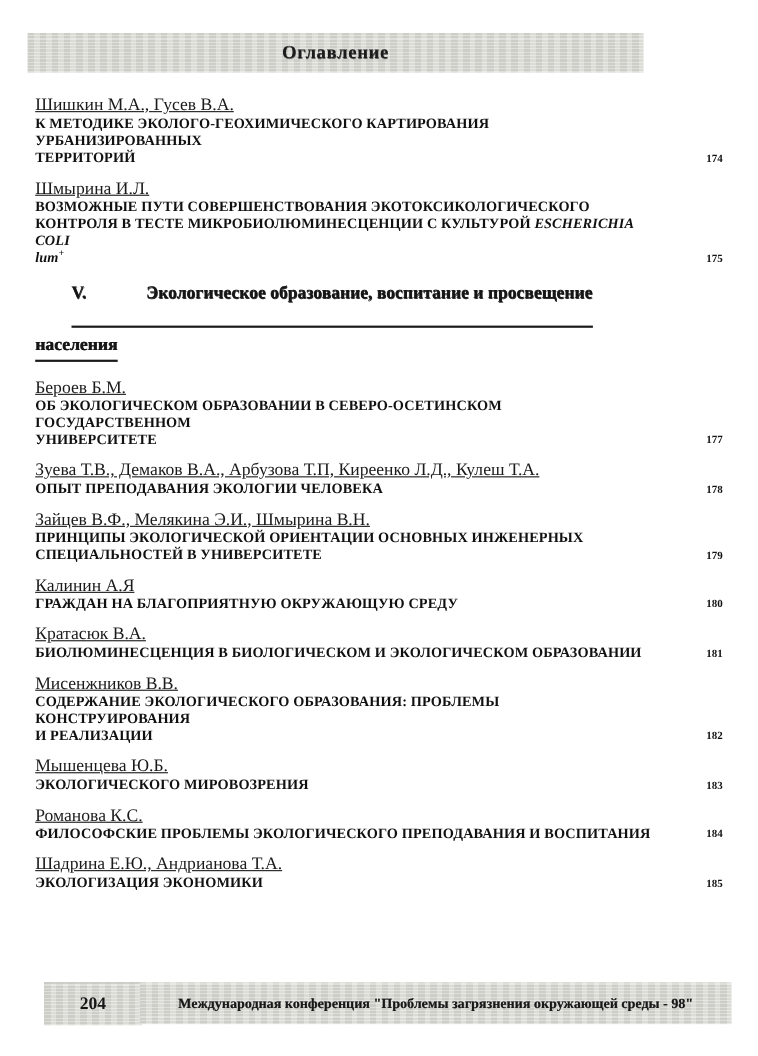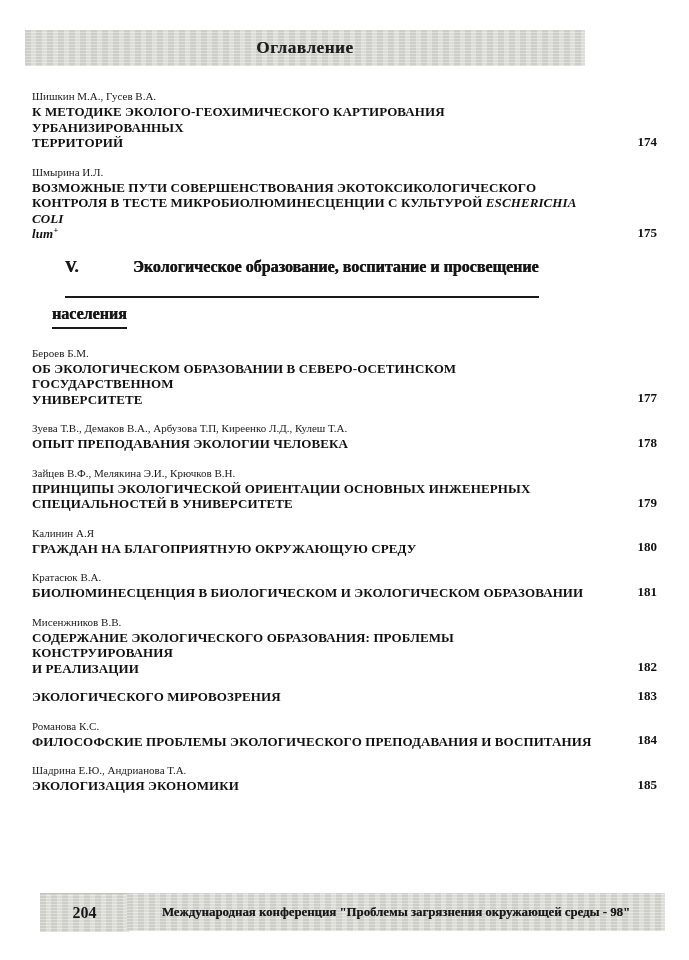--- a/index.html
+++ b/index.html
@@ -26,47 +26,47 @@
   }
   .content{
     position:absolute;left:32px;right:32px;top:88px;
   }
   .entry{
     position:relative;
     margin-bottom:13px;
     padding-right:62px;
   }
   .authors{
-    font-size:11px;line-height:16px;color:#1a1a1a;
+    font-size:16px;line-height:16px;color:#1a1a1a;text-decoration:underline;
   }
   .title-line{
     font-weight:bold;font-size:13px;line-height:15.5px;
     white-space:pre-wrap;color:#111;
     letter-spacing:0.1px;
   }
   .italic{font-style:italic;}
   .sup{vertical-align:super;font-size:9px;line-height:0;}
   .pageno{
     position:absolute;right:0;bottom:1px;
-    font-weight:bold;font-size:13px;color:#111;
+    font-weight:bold;font-size:10px;color:#111;
   }
   .section-heading{
     margin:14px 0 16px 0;
     font-weight:bold;font-size:16px;line-height:22px;color:#161616;
     filter:blur(0.35px);
     text-shadow:0.4px 0.4px 0.6px rgba(0,0,0,0.8), -0.3px 0 0.5px rgba(0,0,0,0.45);
   }
   .sh-line1{
     display:inline-block;margin-left:33px;
     border-bottom:2.5px solid #1a1a1a;padding-bottom:18px;
   }
   .sh-numeral{display:inline-block;width:68px;}
   .sh-line2-wrap{display:block;margin-top:5px;}
   .sh-line2{
-    display:inline-block;margin-left:20px;
+    display:inline-block;
     border-bottom:2.5px solid #1a1a1a;padding-bottom:2px;
   }
   .footer-box{
     left:40px;top:893px;width:89px;height:38px;
     border-top:1px solid #c2c2be;
   }
   .footer-page-number{
     font-weight:bold;font-size:16px;color:#161616;
   }
   .footer-banner{
@@ -115,21 +115,21 @@
     <span class="pageno">177</span>
   </div>
 
   <div class="entry">
     <div class="authors">Зуева Т.В., Демаков В.А., Арбузова Т.П, Киреенко Л.Д., Кулеш Т.А.</div>
     <div class="title-line">ОПЫТ ПРЕПОДАВАНИЯ ЭКОЛОГИИ ЧЕЛОВЕКА</div>
     <span class="pageno">178</span>
   </div>
 
   <div class="entry">
-    <div class="authors">Зайцев В.Ф., Мелякина Э.И., Крючков В.Н.</div>
+    <div class="authors">Зайцев В.Ф., Мелякина Э.И., Шмырина В.Н.</div>
     <div class="title-line">ПРИНЦИПЫ ЭКОЛОГИЧЕСКОЙ ОРИЕНТАЦИИ ОСНОВНЫХ ИНЖЕНЕРНЫХ</div>
     <div class="title-line">СПЕЦИАЛЬНОСТЕЙ В УНИВЕРСИТЕТЕ</div>
     <span class="pageno">179</span>
   </div>
 
   <div class="entry">
     <div class="authors">Калинин А.Я</div>
     <div class="title-line">ГРАЖДАН НА БЛАГОПРИЯТНУЮ ОКРУЖАЮЩУЮ СРЕДУ</div>
     <span class="pageno">180</span>
   </div>
@@ -141,20 +141,21 @@
   </div>
 
   <div class="entry">
     <div class="authors">Мисенжников В.В.</div>
     <div class="title-line">СОДЕРЖАНИЕ ЭКОЛОГИЧЕСКОГО ОБРАЗОВАНИЯ: ПРОБЛЕМЫ  КОНСТРУИРОВАНИЯ</div>
     <div class="title-line">И РЕАЛИЗАЦИИ</div>
     <span class="pageno">182</span>
   </div>
 
   <div class="entry">
+    <div class="authors">Мышенцева Ю.Б.</div>
     <div class="title-line">ЭКОЛОГИЧЕСКОГО МИРОВОЗРЕНИЯ</div>
     <span class="pageno">183</span>
   </div>
 
   <div class="entry">
     <div class="authors">Романова К.С.</div>
     <div class="title-line">ФИЛОСОФСКИЕ ПРОБЛЕМЫ ЭКОЛОГИЧЕСКОГО ПРЕПОДАВАНИЯ И ВОСПИТАНИЯ</div>
     <span class="pageno">184</span>
   </div>
 

